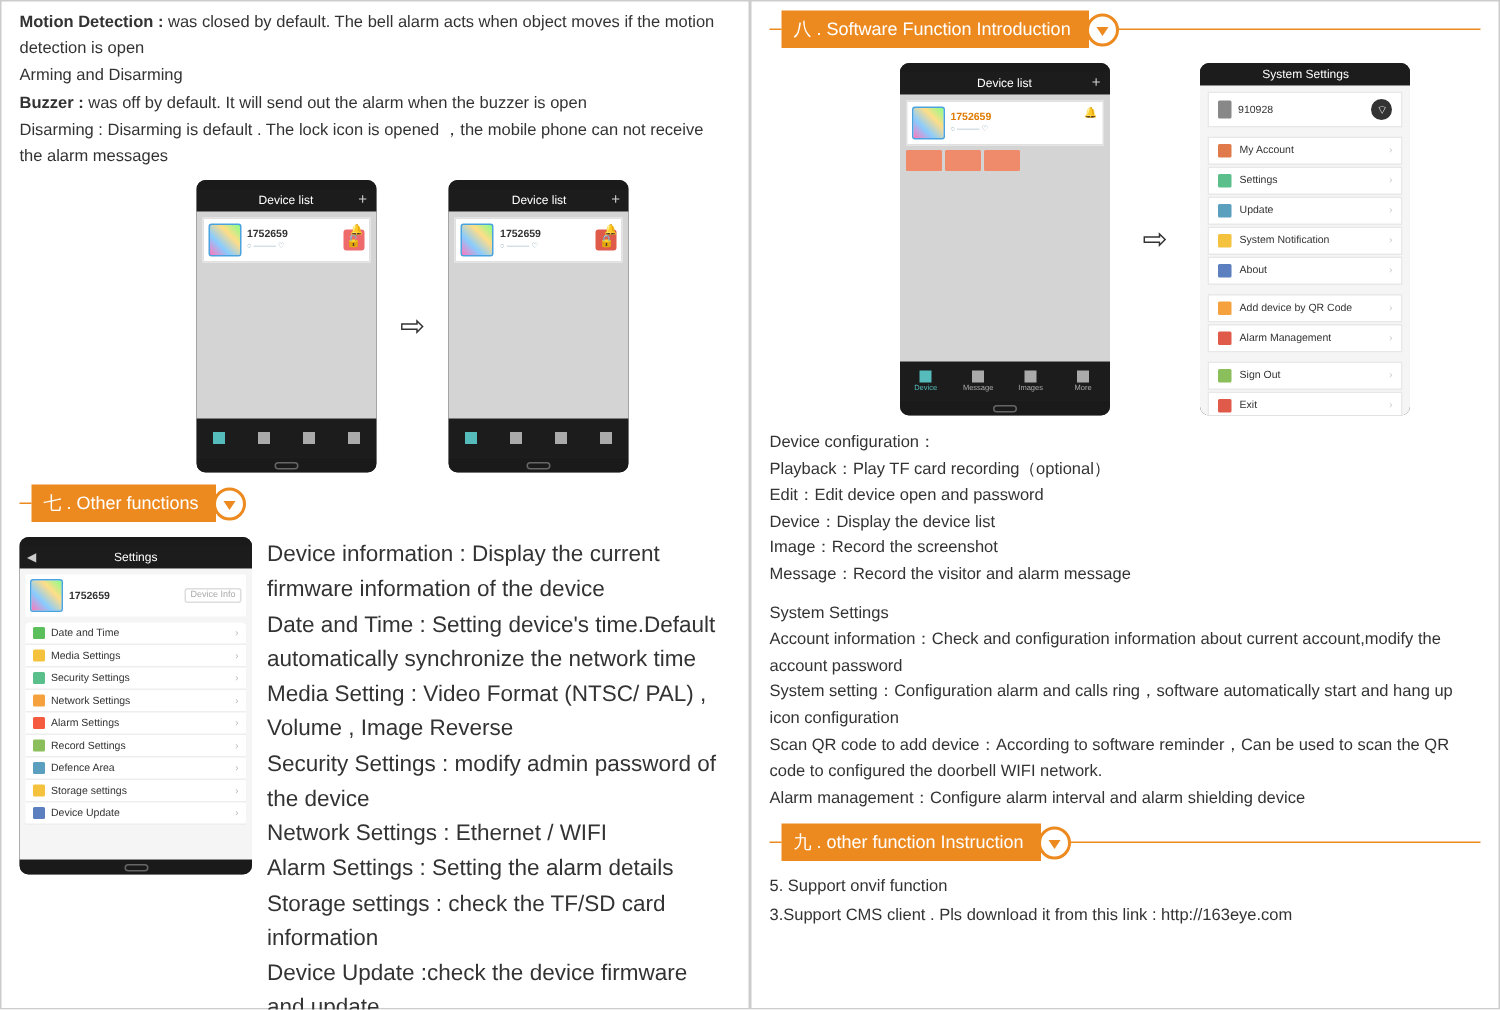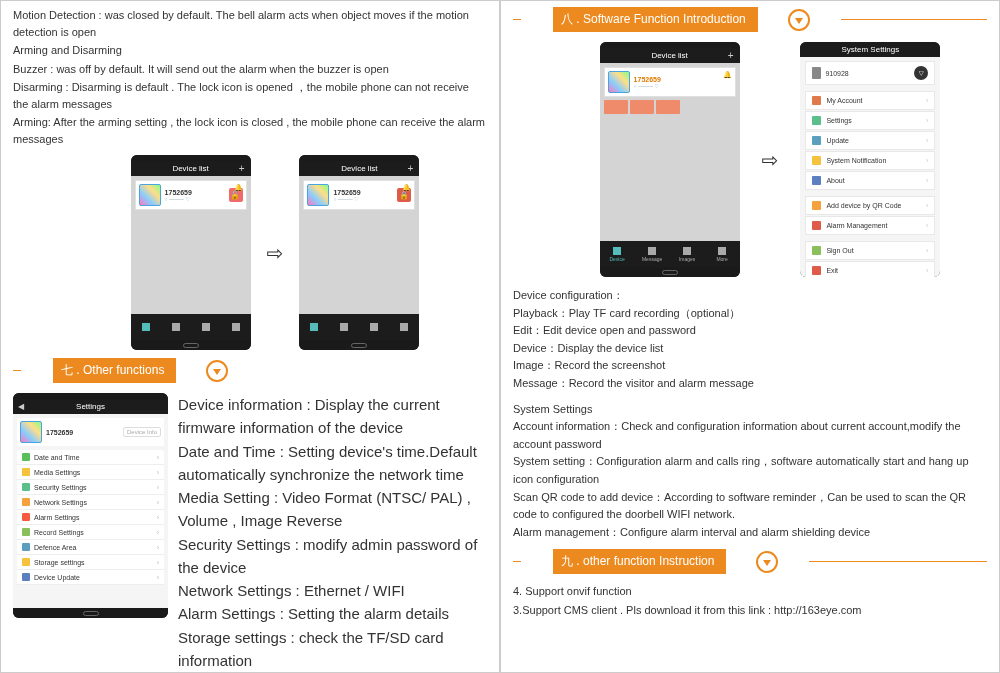--- a/index.html
+++ b/index.html
@@ -2,22 +2,22 @@
 <html><head>
 <meta charset="utf-8">
 <style>
 * { margin: 0; padding: 0; box-sizing: border-box; }
 body { font-family: Arial, sans-serif; font-size: 11px; color: #333; background: #fff; width: 1000px; height: 673px; overflow: hidden; }
 .page { display: flex; width: 1000px; height: 673px; }
 .col { width: 500px; height: 673px; border: 1px solid #ccc; position: relative; padding: 6px 12px; }
 .col-left { border-right: 1px solid #ccc; }
 .col-right { }
 .para { line-height: 1.5; margin-bottom: 2px; }
-.para b { font-weight: normal; }
-.section-header { display: flex; align-items: center; margin: 8px 0 10px 0; gap: 32px; }
+.para b { font-weight: bold; }
+.section-header { display: flex; align-items: center; margin: 8px 0 10px 0; }
 .section-header .line { height: 1px; background: #ed8a1f; flex: 0 0 8px; }
 .section-header .label { background: #ed8a1f; color: #fff; padding: 4px 12px 4px 8px; font-size: 12px; display: flex; align-items: center; }
 .section-header .arrow-badge { width: 22px; height: 22px; border: 2px solid #ed8a1f; border-radius: 50%; display: flex; align-items: center; justify-content: center; margin-left: -2px; background: #fff; }
 .section-header .arrow-badge svg { fill: #ed8a1f; }
 .section-header .trail { flex: 1; height: 1px; background: #ed8a1f; margin-left: -1px; }
 .phones-row { display: flex; align-items: center; justify-content: center; gap: 16px; margin: 8px 0 4px 50px; }
 .phone { background: #2b2b2b; width: 130px; height: 208px; border-radius: 6px; display: flex; flex-direction: column; overflow: hidden; }
 .phone.small { width: 120px; height: 195px; }
 .phone.med { width: 140px; height: 235px; }
 .phone-top { height: 6px; background: #1a1a1a; text-align: center; }
@@ -68,21 +68,20 @@
 
   <div class="col col-left">
     <div class="para">
       <b>Motion Detection :</b><span> was closed by default. The bell alarm acts when object moves if the motion detection is open</span>
     </div>
     <div class="para">Arming and Disarming</div>
     <div class="para">
       <b>Buzzer :</b><span> was off by default. It will send out the alarm when the buzzer is open</span>
     </div>
     <div class="para">Disarming : Disarming is default . The lock icon is opened ，the mobile phone can not receive the alarm  messages</div>
-    <div class="para">Arming: After the arming setting , the lock icon  is closed , the mobile phone  can  receive the alarm  messages</div>
 
     <div class="phones-row">
 
       <div class="phone small">
         <div class="phone-top"></div>
         <div class="phone-title">
           <span>Device list</span>
           <span class="plus">+</span>
         </div>
         <div class="phone-body">
@@ -388,17 +387,17 @@
       <div class="label">九 .  other function Instruction</div>
       <div class="arrow-badge">
           <svg width="10" height="10" viewBox="0 0 10 10">
             <path d="M5 9 L1 3 L9 3 Z"></path>
           </svg>
         </div>
       <div class="trail"></div>
     </div>
 
     <div class="numlist">
-      <div>4. Support onvif function</div>
+      <div>5. Support onvif function</div>
       <div>3.Support CMS client . Pls download it from this link : http://163eye.com</div>
     </div>
   </div>
 </div>
 
 </body></html>

